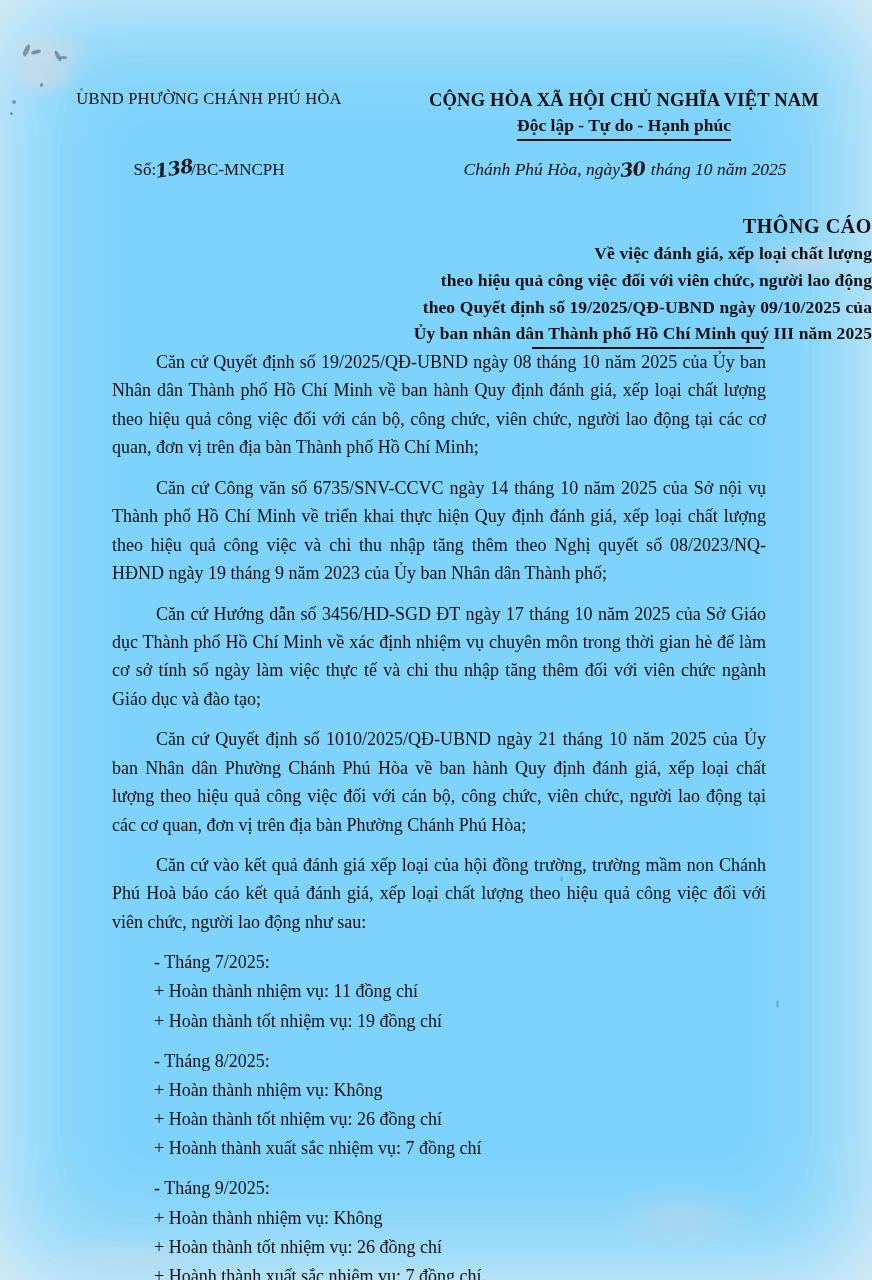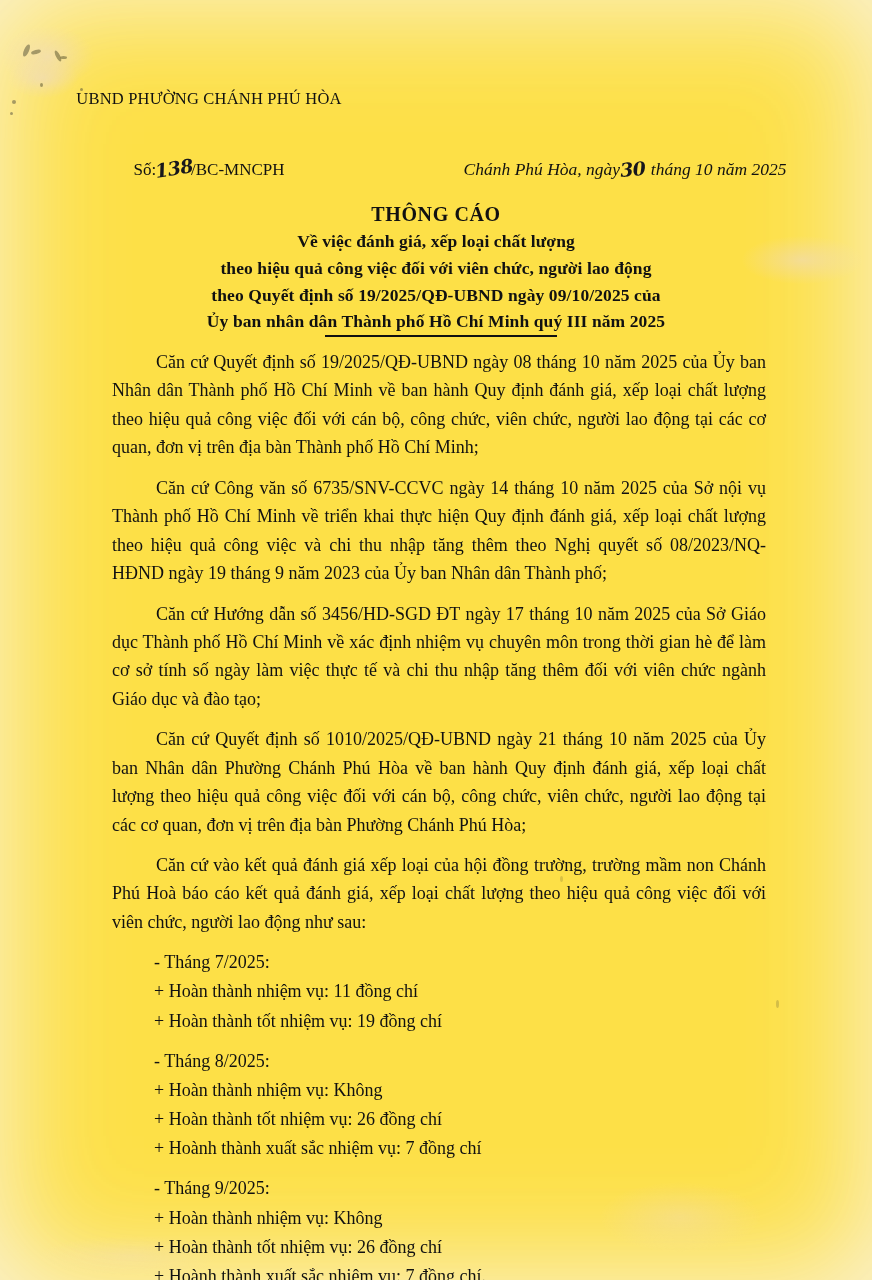--- a/index.html
+++ b/index.html
@@ -7,21 +7,21 @@
     margin: 0;
     padding: 0;
     background: #ffffff;
   }
 
   .page {
     position: relative;
     width: 872px;
     height: 1280px;
     margin: 0 auto;
-    background: #fde047;
+    background: #7dd3fc;
     overflow: hidden;
     font-family: "Liberation Serif", "DejaVu Serif", serif;
     color: #111111;
     
     box-shadow: inset 0 0 120px rgba(250, 245, 243, 0.9);
   }
 
   
   .scan-noise {
     position: absolute;
@@ -147,24 +147,24 @@
     font-size: 19px;
     transform: rotate(-5deg);
     margin: 0 1px 0 0;
     position: relative;
     top: 1px;
   }
 
   
   .title-block {
     position: absolute;
-    top: 200px;
+    top: 212px;
     left: 0;
     width: 872px;
-    text-align: center;
+    text-align: right;
   }
   .doc-type {
     font-weight: bold;
     font-size: 20px;
     letter-spacing: 0.6px;
     line-height: 1.42;
   }
   .title-line {
     font-weight: bold;
     font-size: 17.5px;
@@ -237,20 +237,24 @@
     <div class="smudge" style="left:776px; top:1000px; width:3px; height:8px; opacity:0.35;"></div>
     <div class="smudge" style="left:560px; top:876px; width:3px; height:6px; opacity:0.3;"></div>
   </div>
 
   <div class="letterhead">
 
     <div class="lh-left">
       <div class="org-line-1">UBND PHƯỜNG CHÁNH PHÚ HÒA</div>
     </div>
 
+    <div class="lh-right">
+      <div class="nation-line">CỘNG HÒA XÃ HỘI CHỦ NGHĨA VIỆT NAM</div>
+      <div class="motto-line">Độc lập - Tự do - Hạnh phúc</div>
+    </div>
   </div>
 
   <div class="ref-row">
 
     <div class="ref-left">
       <span>Số:</span><span class="handwritten hw-num">138</span><span>/BC-MNCPH</span>
     </div>
 
     <div class="ref-right">
       <span>Chánh Phú Hòa, ngày</span><span class="handwritten hw-day">30</span>

